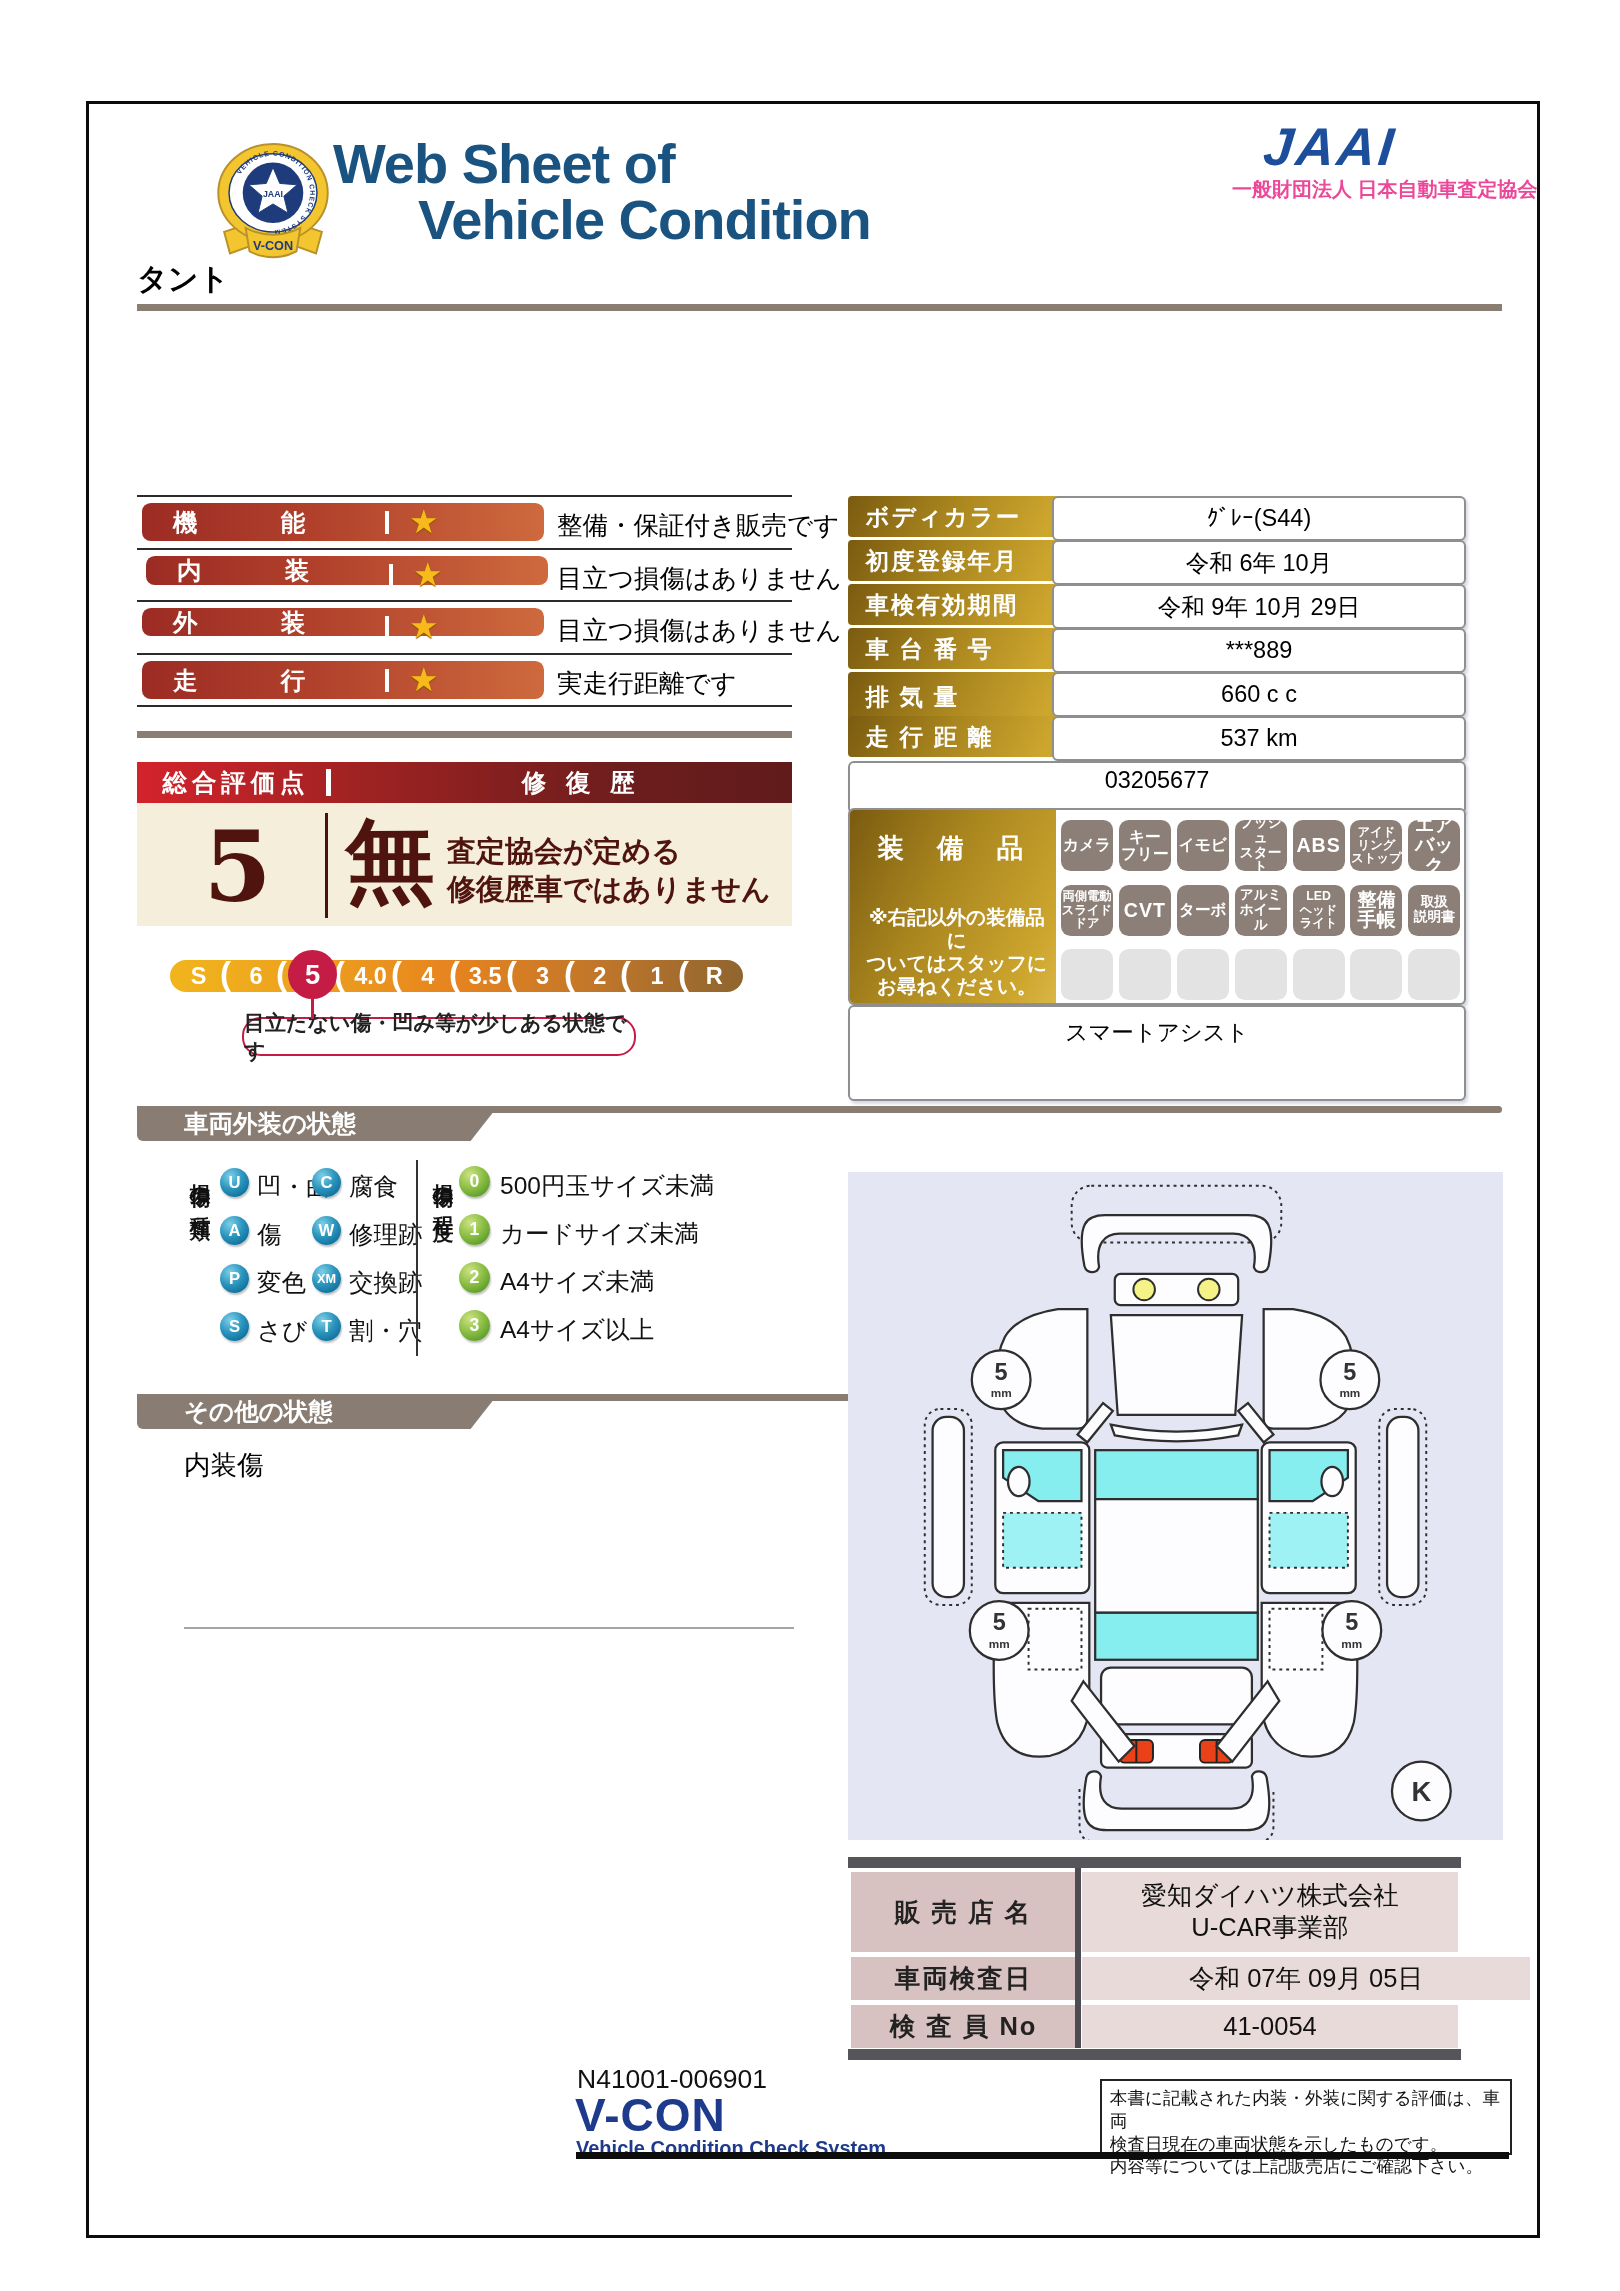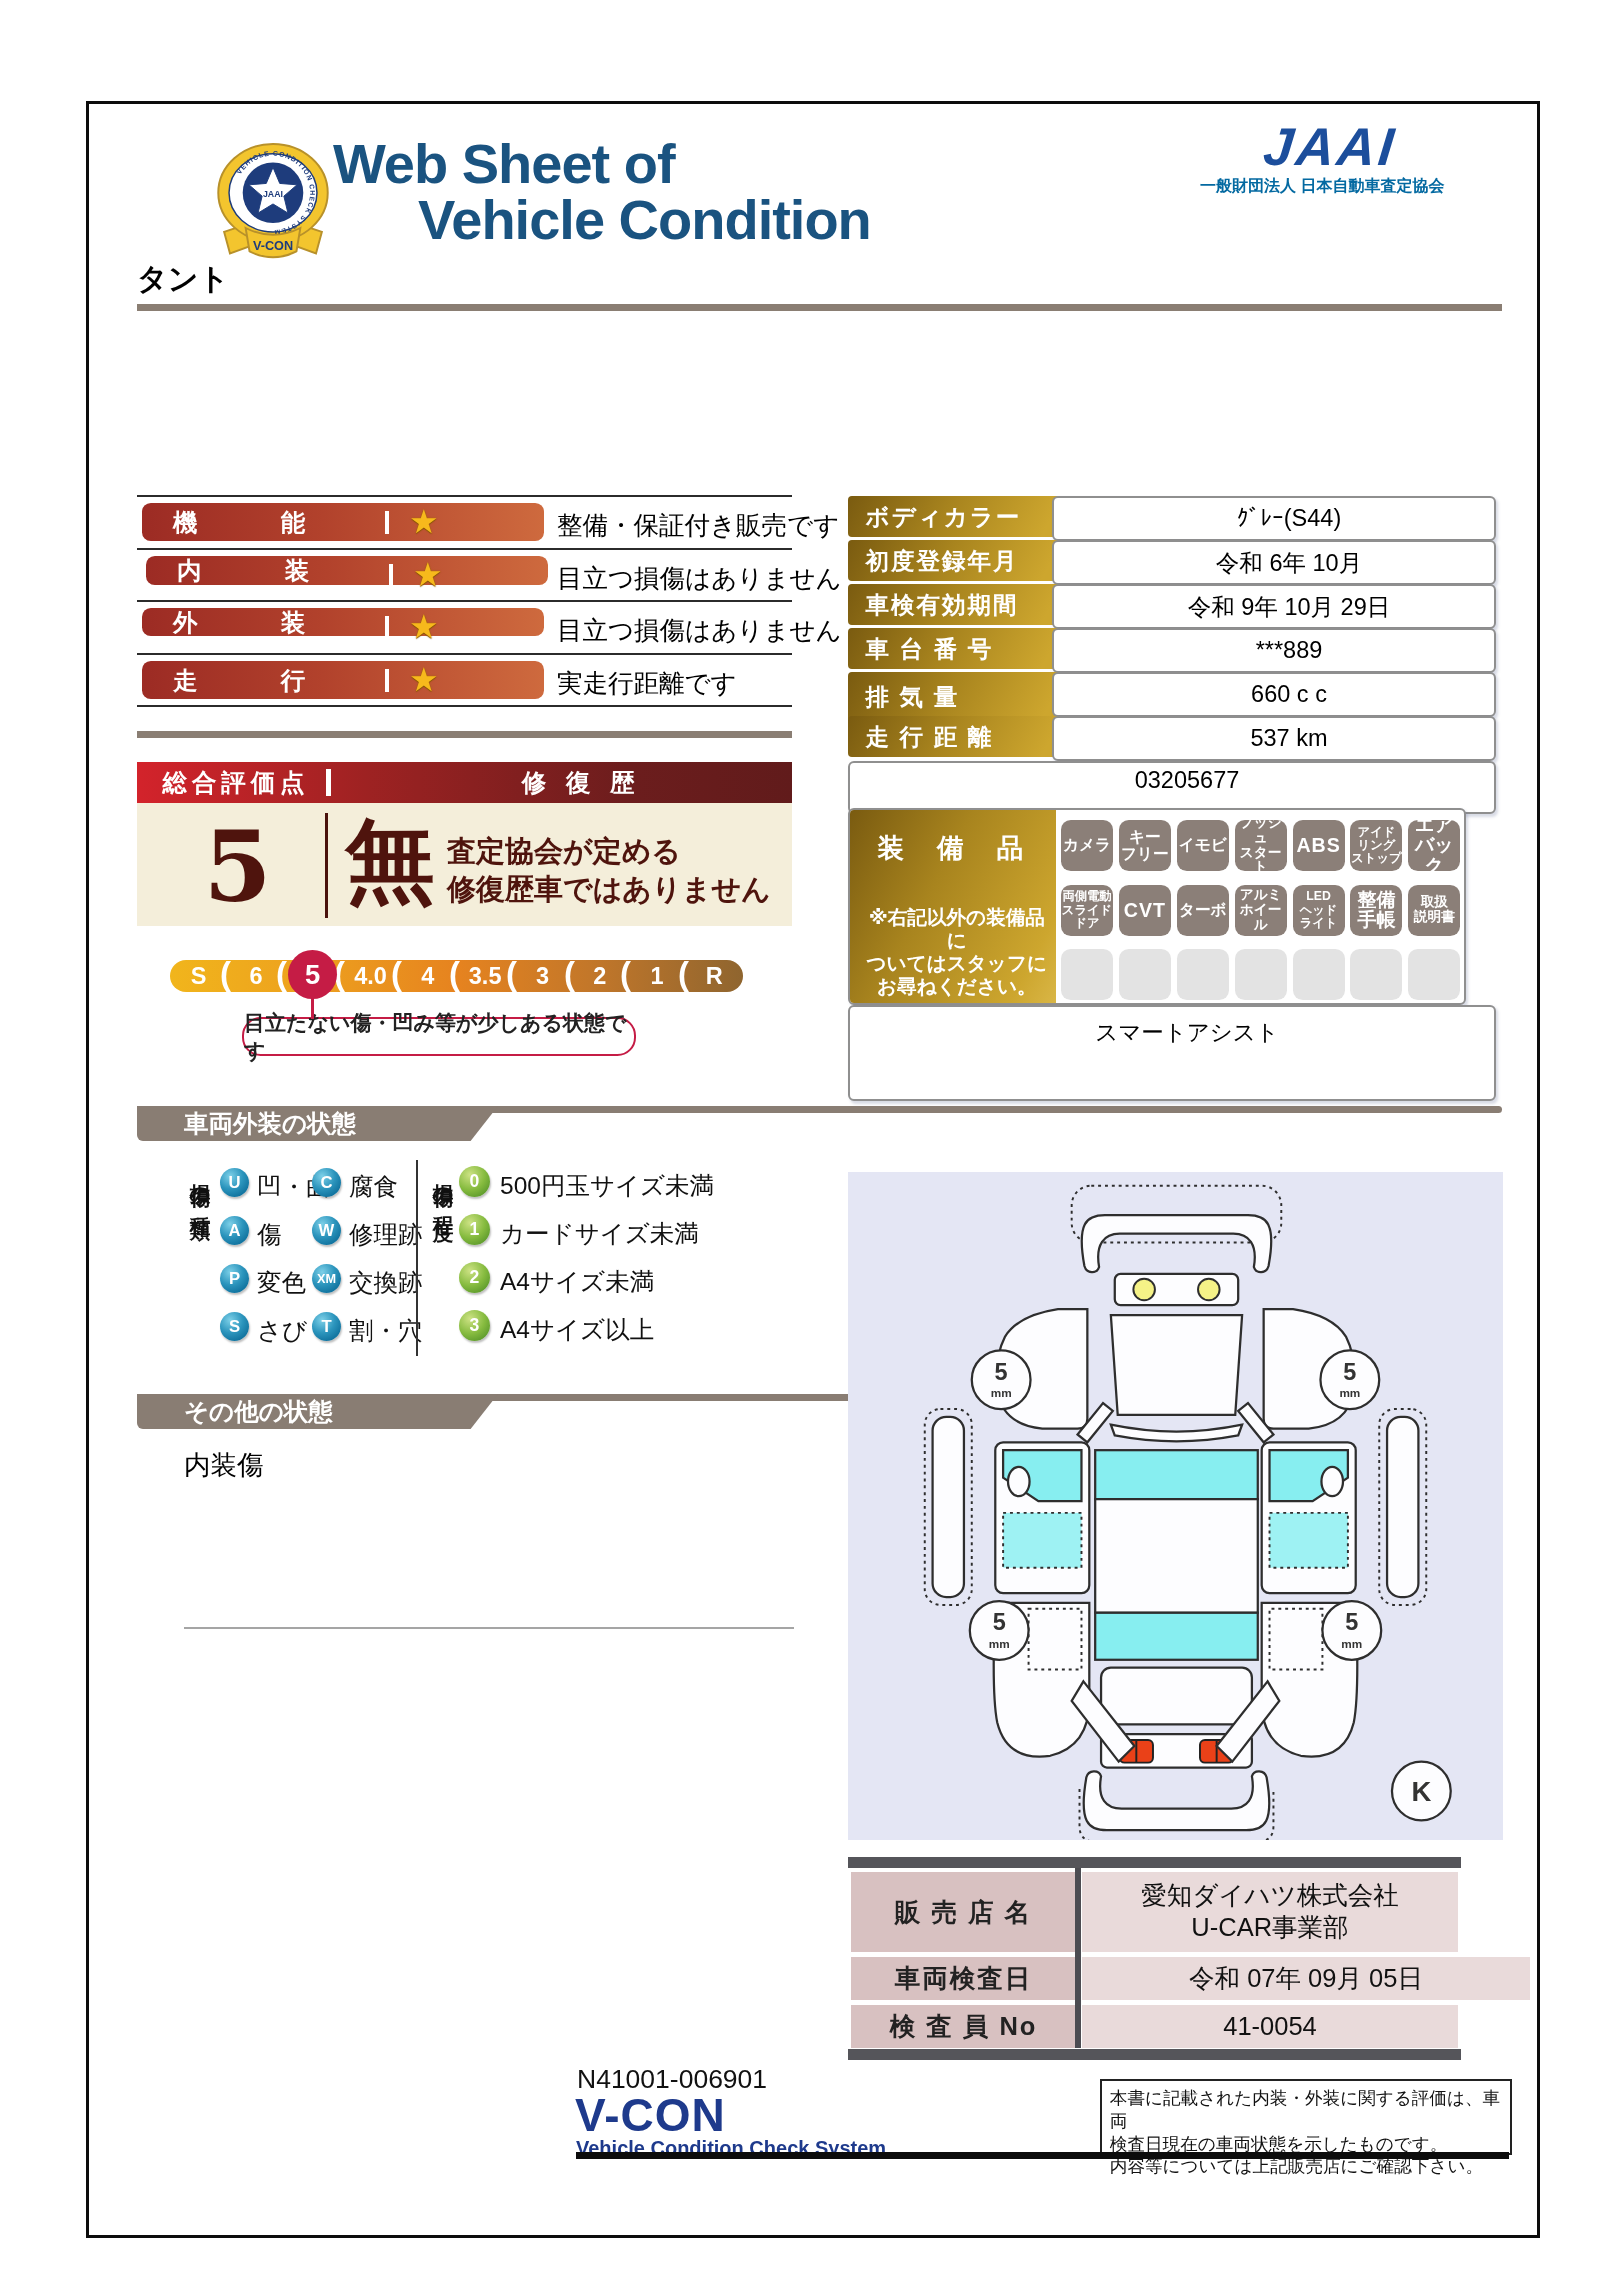--- a/index.html
+++ b/index.html
@@ -4,21 +4,21 @@
 <style>
   html,body{margin:0;padding:0;background:#fff;}
   body{font-family:"Liberation Sans","DejaVu Sans",sans-serif;color:#111;}
   .page{position:relative;width:1620px;height:2292px;background:#fff;overflow:hidden;}
   .abs{position:absolute;}
   .frame{left:86px;top:101px;width:1448px;height:2131px;border:3.9px solid #0c0c0c;background:#fff;}
 
   
   .title{font-weight:800;font-size:56px;color:#1a5380;letter-spacing:-1px;}
   .jaai-mark{font-weight:800;font-style:italic;font-size:53px;color:#1c4e9c;letter-spacing:2.9px;transform:skewX(-6deg);}
-  .org-name{font-size:16px;color:#0369a1;font-weight:bold;}
+  .org-name{font-size:20px;color:#ec4899;font-weight:bold;margin-left:32px;}
   .vname{font-size:30px;font-weight:bold;color:#000;}
   .sep1{background:#8a7e73;height:6.9px;}
 
   
   .rline{height:2px;background:#2b2b2b;}
   .pill{background:linear-gradient(90deg,#9c2b24,#b2422c 45%,#ce6a3e);border-radius:8.8px;display:flex;align-items:center;}
   .pill-label{color:#fff;font-weight:bold;font-size:24.5px;letter-spacing:3.4em;padding-left:31px;white-space:nowrap;}
   .pill-bar{width:3.9px;height:23.5px;background:#fff;position:absolute;left:243px;top:7.8px;}
   .pill-star{position:absolute;left:267px;top:-1px;font-size:33px;color:#f7b91c;text-shadow:0 0 2px #a06800, 0 1px 1px #7a4e00;}
   .rdesc{font-size:25.5px;color:#000;}
@@ -35,21 +35,21 @@
   .score-note{font-size:29px;color:#4f140d;font-weight:bold;line-height:1.3;white-space:pre-line;}
   .scalebar{background:linear-gradient(90deg,#f1b51c,#eda01e 25%,#e6831f 50%,#c0762a 75%,#8f652f);border-radius:16.7px;display:flex;}
   .scalebar .seg{flex:1;display:flex;align-items:center;justify-content:center;color:#fff;font-weight:bold;font-size:23.5px;}
   .scale-sep{position:absolute;color:#fff;font-weight:bold;font-size:33px;top:955px;line-height:37px;}
   .hilite{background:#c51c45;border-radius:50%;display:flex;align-items:center;justify-content:center;color:#fff;font-weight:bold;font-size:27.4px;z-index:3;}
   .stem{width:2.9px;background:#c51c45;z-index:2;}
   .callout{background:#fff;border:2.9px solid #c51c45;border-radius:18.6px;display:flex;align-items:center;justify-content:center;font-size:21px;color:#222;font-weight:bold;}
 
   
   .goldcell{background:linear-gradient(118deg,#7a5b10,#a8841e 45%,#cda62e 90%);border-radius:3.9px;color:#fff;font-weight:bold;font-size:23.5px;display:flex;align-items:center;padding-left:17.6px;letter-spacing:2px;}
-  .valbox{background:#fff;border:2px solid #8f8f8f;border-radius:5.9px;box-shadow:2px 2.9px 2.9px rgba(100,110,150,.25);display:flex;align-items:center;justify-content:center;font-size:23.5px;color:#000;text-align:center;padding-left:30px;}
+  .valbox{background:#fff;border:2px solid #8f8f8f;border-radius:5.9px;box-shadow:2px 2.9px 2.9px rgba(100,110,150,.25);display:flex;align-items:center;justify-content:center;font-size:23.5px;color:#000;text-align:center;}
   .equip-gold{background:linear-gradient(118deg,#7a5b10,#a8841e 40%,#cda62e 85%,#d9b646);}
   .equip-label{color:#fff;font-weight:bold;font-size:26.5px;letter-spacing:1.25em;white-space:nowrap;}
   .equip-note{color:#fff;font-weight:bold;font-size:19.6px;line-height:1.18;white-space:pre-line;}
   .badges{display:grid;grid-template-columns:repeat(7,52px);grid-auto-rows:51px;column-gap:5.9px;row-gap:13.7px;}
   .badge{background:#8b7f78;border-radius:9.8px;color:#fff;font-weight:bold;display:flex;align-items:center;justify-content:center;text-align:center;white-space:pre-line;line-height:1.08;font-size:13.7px;}
   .badge.f16{font-size:15.7px;} .badge.f20{font-size:19.6px;letter-spacing:1px;} .badge.f13{font-size:12.3px;} .badge.f15{font-size:19px;}
   .badge.empty{background:#e3e3e3;}
 
   
   .bannerline{background:#897d73;height:6.9px;border-radius:0 3.9px 3.9px 0;}

